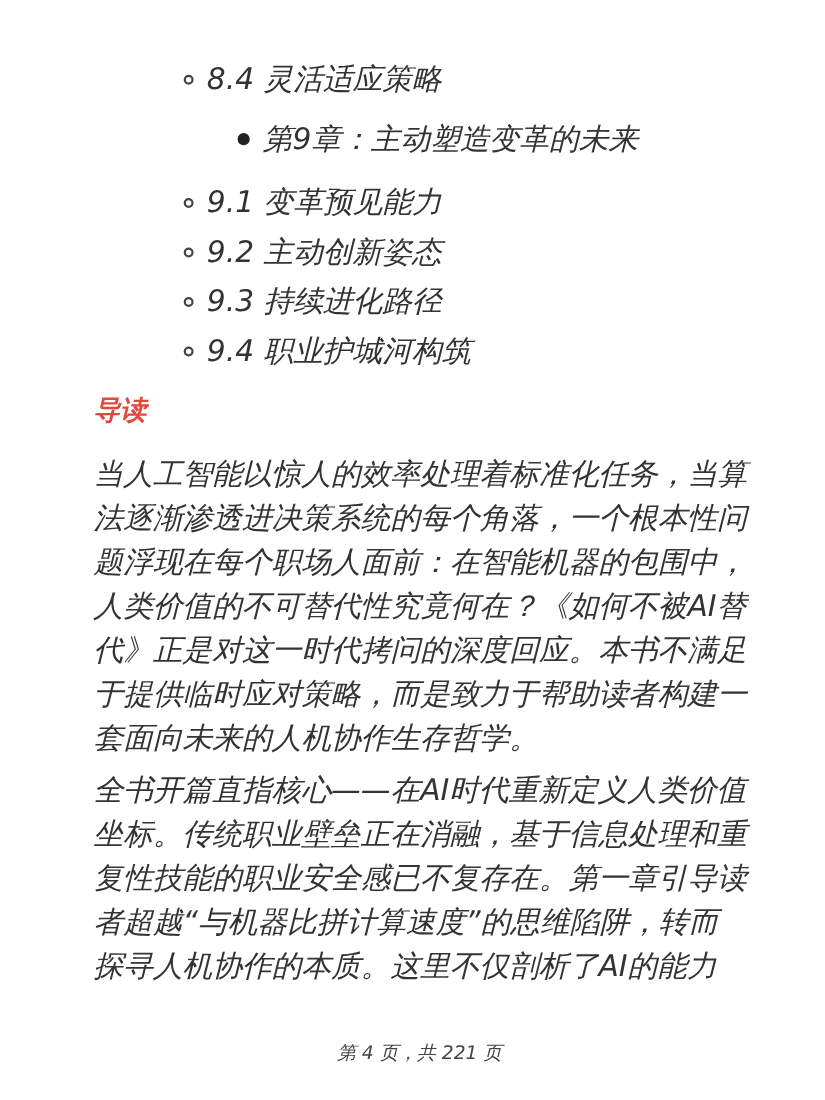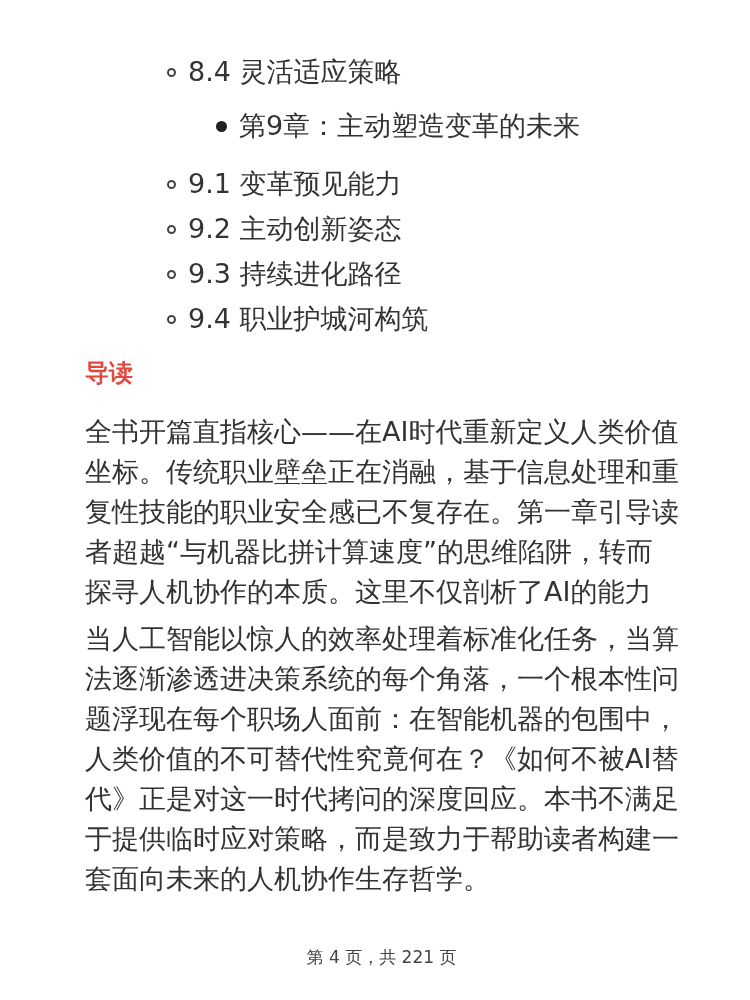--- a/index.html
+++ b/index.html
@@ -11,20 +11,21 @@
   *{ margin:0; padding:0; box-sizing:border-box; }
   html,body{ background:#fff; }
   body{
     font-family:"DejaVu Sans","Liberation Sans",sans-serif;
     width:750px; height:1000px; overflow:hidden;
   }
   .page{
     position:relative;
     width:750px; height:956px;
     background:var(--bg);
+    font-style:italic;
   }
   .content{
     position:absolute;
     left:85px; top:52px;
     width:594px;
     color:var(--text);
   }
   
   .toc-row{
     display:flex; align-items:center;
@@ -113,21 +114,21 @@
         <span>9.3 持续进化路径</span>
       </div>
       <div class="toc-row row-sub row-9x">
         <span class="bullet bullet-circle"></span>
         <span>9.4 职业护城河构筑</span>
       </div>
     </div>
 
     <h2 class="intro-heading">导读</h2>
 
+    <p class="intro-paragraph">当人工智能以惊人的效率处理着标准化任务，当算法逐渐渗透进决策系统的每个角落，一个根本性问题浮现在每个职场人面前：在智能机器的包围中，人类价值的不可替代性究竟何在？《如何不被AI替代》正是对这一时代拷问的深度回应。本书不满足于提供临时应对策略，而是致力于帮助读者构建一套面向未来的人机协作生存哲学。</p>
     <p class="intro-paragraph">全书开篇直指核心——在AI时代重新定义人类价值坐标。传统职业壁垒正在消融，基于信息处理和重复性技能的职业安全感已不复存在。第一章引导读者超越“与机器比拼计算速度”的思维陷阱，转而探寻人机协作的本质。这里不仅剖析了AI的能力</p>
-    <p class="intro-paragraph">当人工智能以惊人的效率处理着标准化任务，当算法逐渐渗透进决策系统的每个角落，一个根本性问题浮现在每个职场人面前：在智能机器的包围中，人类价值的不可替代性究竟何在？《如何不被AI替代》正是对这一时代拷问的深度回应。本书不满足于提供临时应对策略，而是致力于帮助读者构建一套面向未来的人机协作生存哲学。</p>
 
   </div>
 
   <div class="footer">
     <span>第 4 页，共 221 页</span>
   </div>
 </div>
 
 </body></html>

